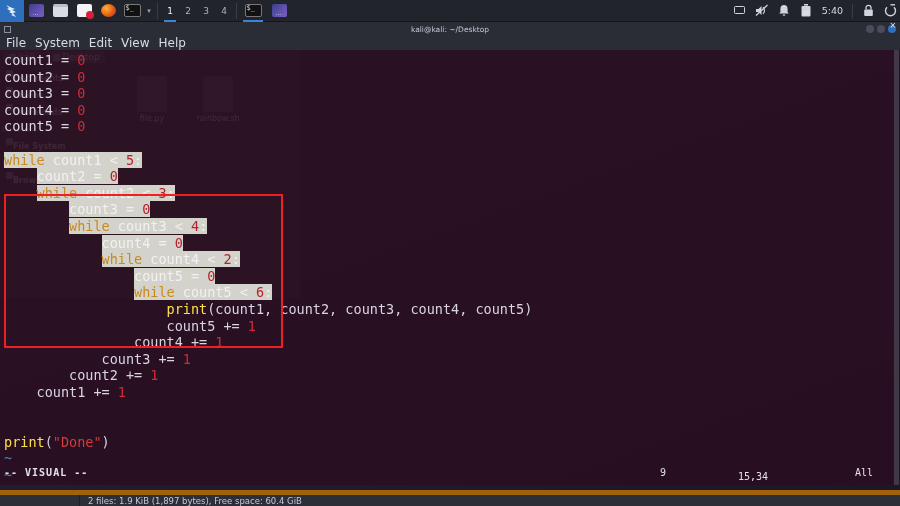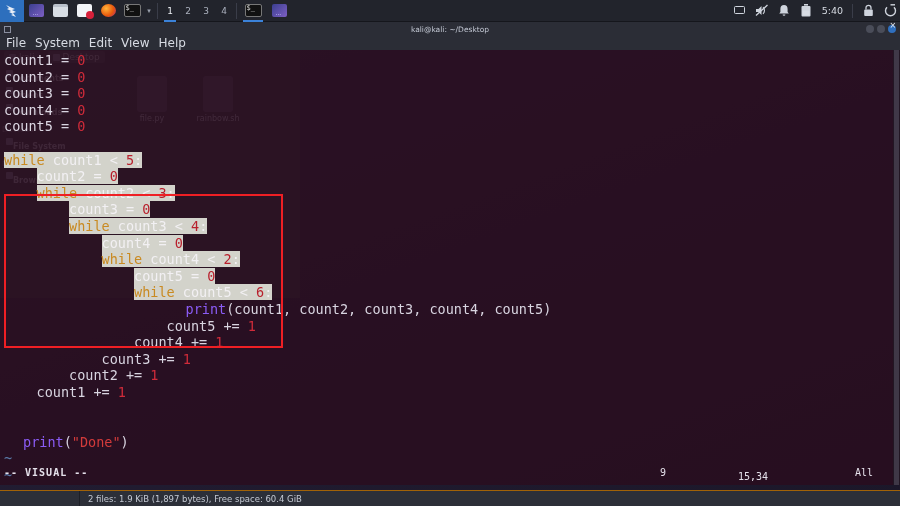--- a/index.html
+++ b/index.html
@@ -97,21 +97,21 @@
   .scrollbar { position:absolute; right:0; top:0; width:7px; height:100%;
     background:rgba(30,30,38,0.55); }
   .scroll-thumb { position:absolute; right:1px; top:0; width:5px; height:100%;
     background:rgba(120,120,140,0.35); }
 
   .code { position:absolute; left:4px; top:2px; font-size:13.5px;
     line-height:16.6px; white-space:pre; color:#d8d4e0; }
   .ln { height:16.6px; white-space:pre; }
   .kw   { color:#d7a640; }          
   .num  { color:#cf2b3a; }          
-  .fn   { color:#8b5cf6;margin-left:19px; }          
+  .fn   { color:#fde047; }          
   .str  { color:#d43b3b; }          
   .var  { color:#ddd8e4; }
   .tilde{ color:#5a7aa8; }
   
   .sel { background:#d3d3cb; }
   .sel .kw { color:#c98a22; }
   .sel .var { color:#f2f0f3; }
   .sel .num { color:#b81f2c; }
   .sel .punc { color:#f2f0f3; }
 
@@ -122,21 +122,21 @@
     font-family:"DejaVu Sans Mono", monospace; font-size:10px;
     color:#e4e0ea; }
   .sl-mode { position:absolute; left:4px; top:0; font-weight:bold; letter-spacing:1px; }
   .sl-a { position:absolute; left:660px; top:0; }
   .sl-b { position:absolute; left:738px; top:4px; }
   .sl-c { position:absolute; left:855px; top:0; }
 
   
   .botbar { position:absolute; left:0; bottom:0; width:900px; height:16px;
     background:#2c2f38; display:flex; align-items:center; z-index:60;
-    border-top:1px solid #a16207; }
+    border-top:5px solid #a16207; }
   .botbar .seg1 { width:80px; height:100%; border-right:1px solid #1d1f26; }
   .botbar .seg2 { flex:1; padding-left:8px; font-size:8.5px; color:#c5cad4; }
 </style>
 </head>
 <body>
 
 <div id="screen">
 
   <div class="desktop-bg"></div>
 

